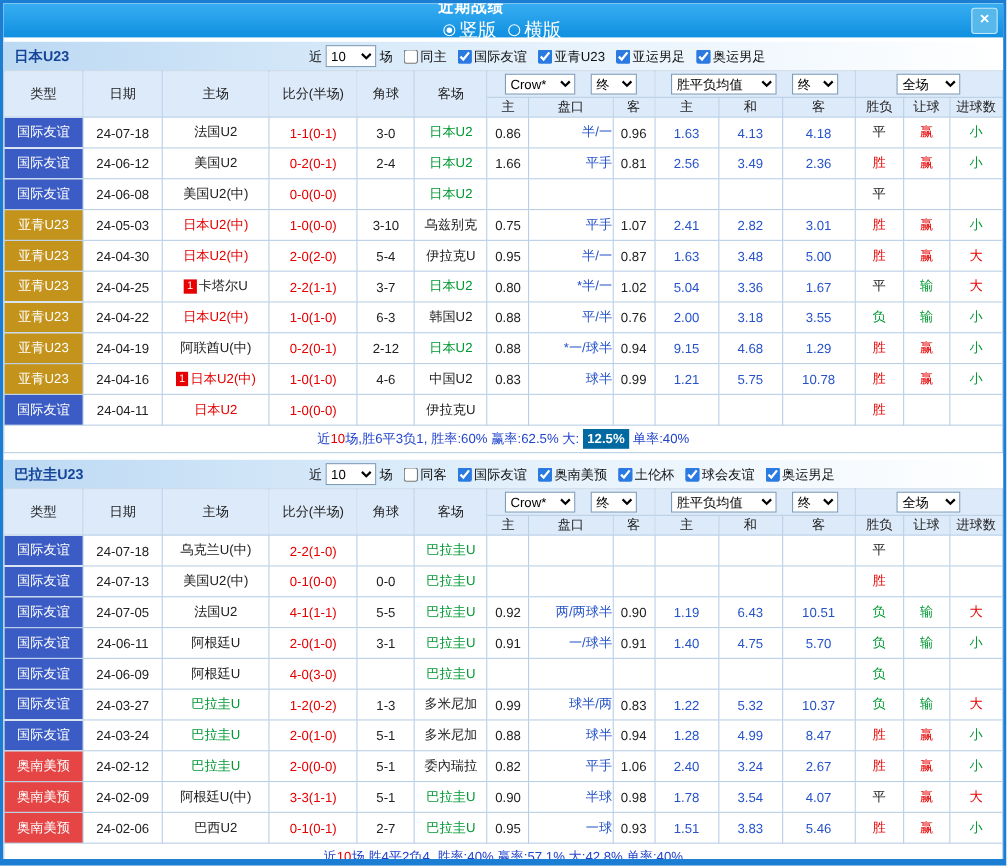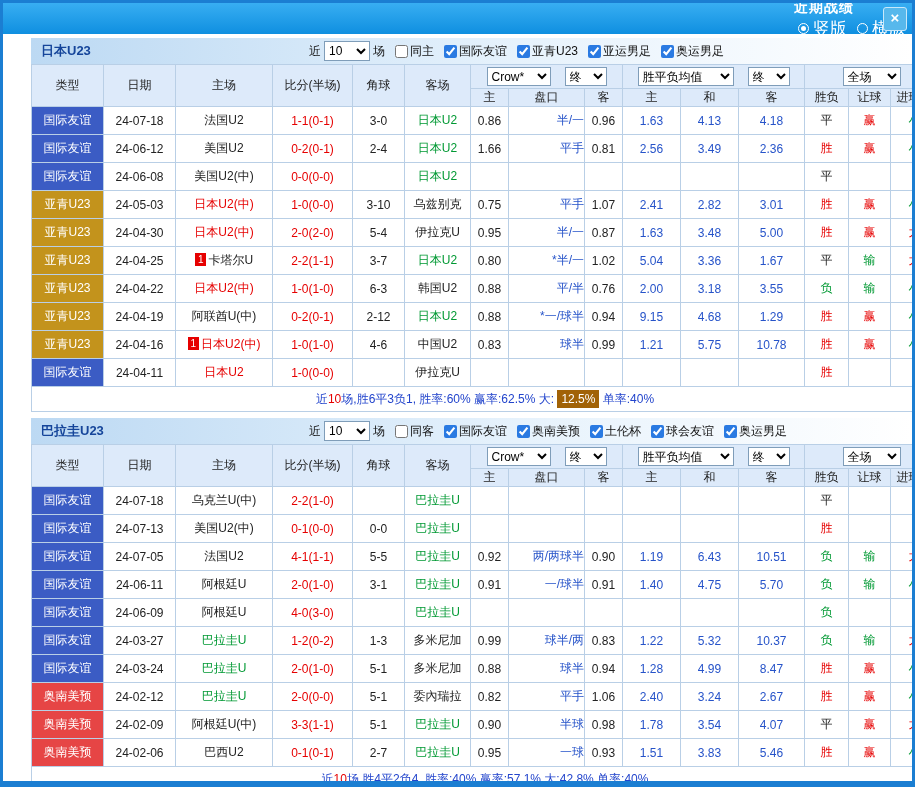--- a/index.html
+++ b/index.html
@@ -1,26 +1,26 @@
 <!DOCTYPE html>
 <html><head>
 <meta charset="utf-8">
 <style>
   html,body{margin:0;padding:0;background:#fff;font-family:"Liberation Sans","DejaVu Sans",sans-serif;}
   .window{width:915px;height:787px;box-sizing:border-box;border:3px solid #1b7ed2;border-bottom-width:6px;background:#fff;overflow:hidden;}
   
-  .titlebar{height:31px;background:linear-gradient(180deg,#38aef2 0%,#0f8fe0 100%);position:relative;display:flex;align-items:center;justify-content:flex-end;color:#fff;}
+  .titlebar{height:31px;background:linear-gradient(180deg,#38aef2 0%,#0f8fe0 100%);position:relative;display:flex;align-items:center;justify-content:center;color:#fff;}
   .title{font-weight:bold;font-size:14px;letter-spacing:1px;}
   .radio-group{display:flex;align-items:center;gap:4px;margin-left:4px;font-size:17px;}
   .radio{width:11px;height:11px;border:1px solid #fff;border-radius:50%;display:inline-block;box-sizing:border-box;position:relative;cursor:pointer;}
   .radio.selected::after{content:'';position:absolute;left:2px;top:2px;right:2px;bottom:2px;background:#fff;border-radius:50%;}
   .radio-label{cursor:pointer;margin-right:6px;}
   .close-btn{position:absolute;right:5px;top:4px;width:22px;height:22px;background:#57b8ec;border:1px solid #c8e8fa;border-radius:3px;color:#fff;font-size:15px;font-weight:bold;text-align:center;line-height:20px;cursor:pointer;}
   
-  .section{margin-top:4px;padding-left:28px;}
+  .section{margin-top:4px;}
   .section + .section{margin-top:6px;}
   .section-bar{height:26px;display:flex;align-items:center;background:linear-gradient(90deg,#bcd9f3 0%,#e6f2fc 55%,#ffffff 100%);padding:0 10px;font-size:12px;color:#111;}
   .team-name{font-weight:bold;font-size:13px;color:#15459a;width:268px;flex:0 0 auto;}
   .filters{display:flex;align-items:center;gap:3px;}
   select{font-size:12px;height:20px;border:1px solid #7f9db9;background:#fff;font-family:inherit;}
   select[data-name="near-count-select"]{width:46px;}
   select[data-name="odds-provider-select"]{width:64px;}
   select[data-name="odds-time-select"],select[data-name="avg-time-select"]{width:42px;}
   select[data-name="avg-type-select"]{width:96px;}
   select[data-name="scope-select"]{width:58px;}
@@ -44,21 +44,21 @@
   .t-red{color:#e60000;}
   .t-green{color:#009933;}
   .t-blue{color:#2244cc;}
   td.score{color:#e60000;text-align:center;}
   td.corner{color:#222;}
   td.handicap{color:#2653c9;text-align:right;}
   td.avg{color:#2653c9;}
   td.odds{color:#222;}
   .badge{display:inline-block;background:#e60000;color:#fff;font-size:10px;line-height:13px;padding:0 3px;margin-right:2px;vertical-align:1px;}
   td.summary-cell{height:24px;color:#2244cc;}
-  .hl{background:#a16207;color:#fff;padding:2px 4px;}
+  .hl{background:#0369a1;color:#fff;padding:2px 4px;font-weight:bold;}
 </style>
 </head>
 <body>
 
 <div class="window" data-name="recent-results-window">
   <div class="titlebar" data-name="title-bar">
     <div class="title-cluster" data-name="title-cluster">
       <span class="title" data-name="window-title">近期战绩</span>
       <span class="radio-group" data-name="layout-toggle">
         <span class="radio selected" data-name="radio-vertical-icon"></span>

